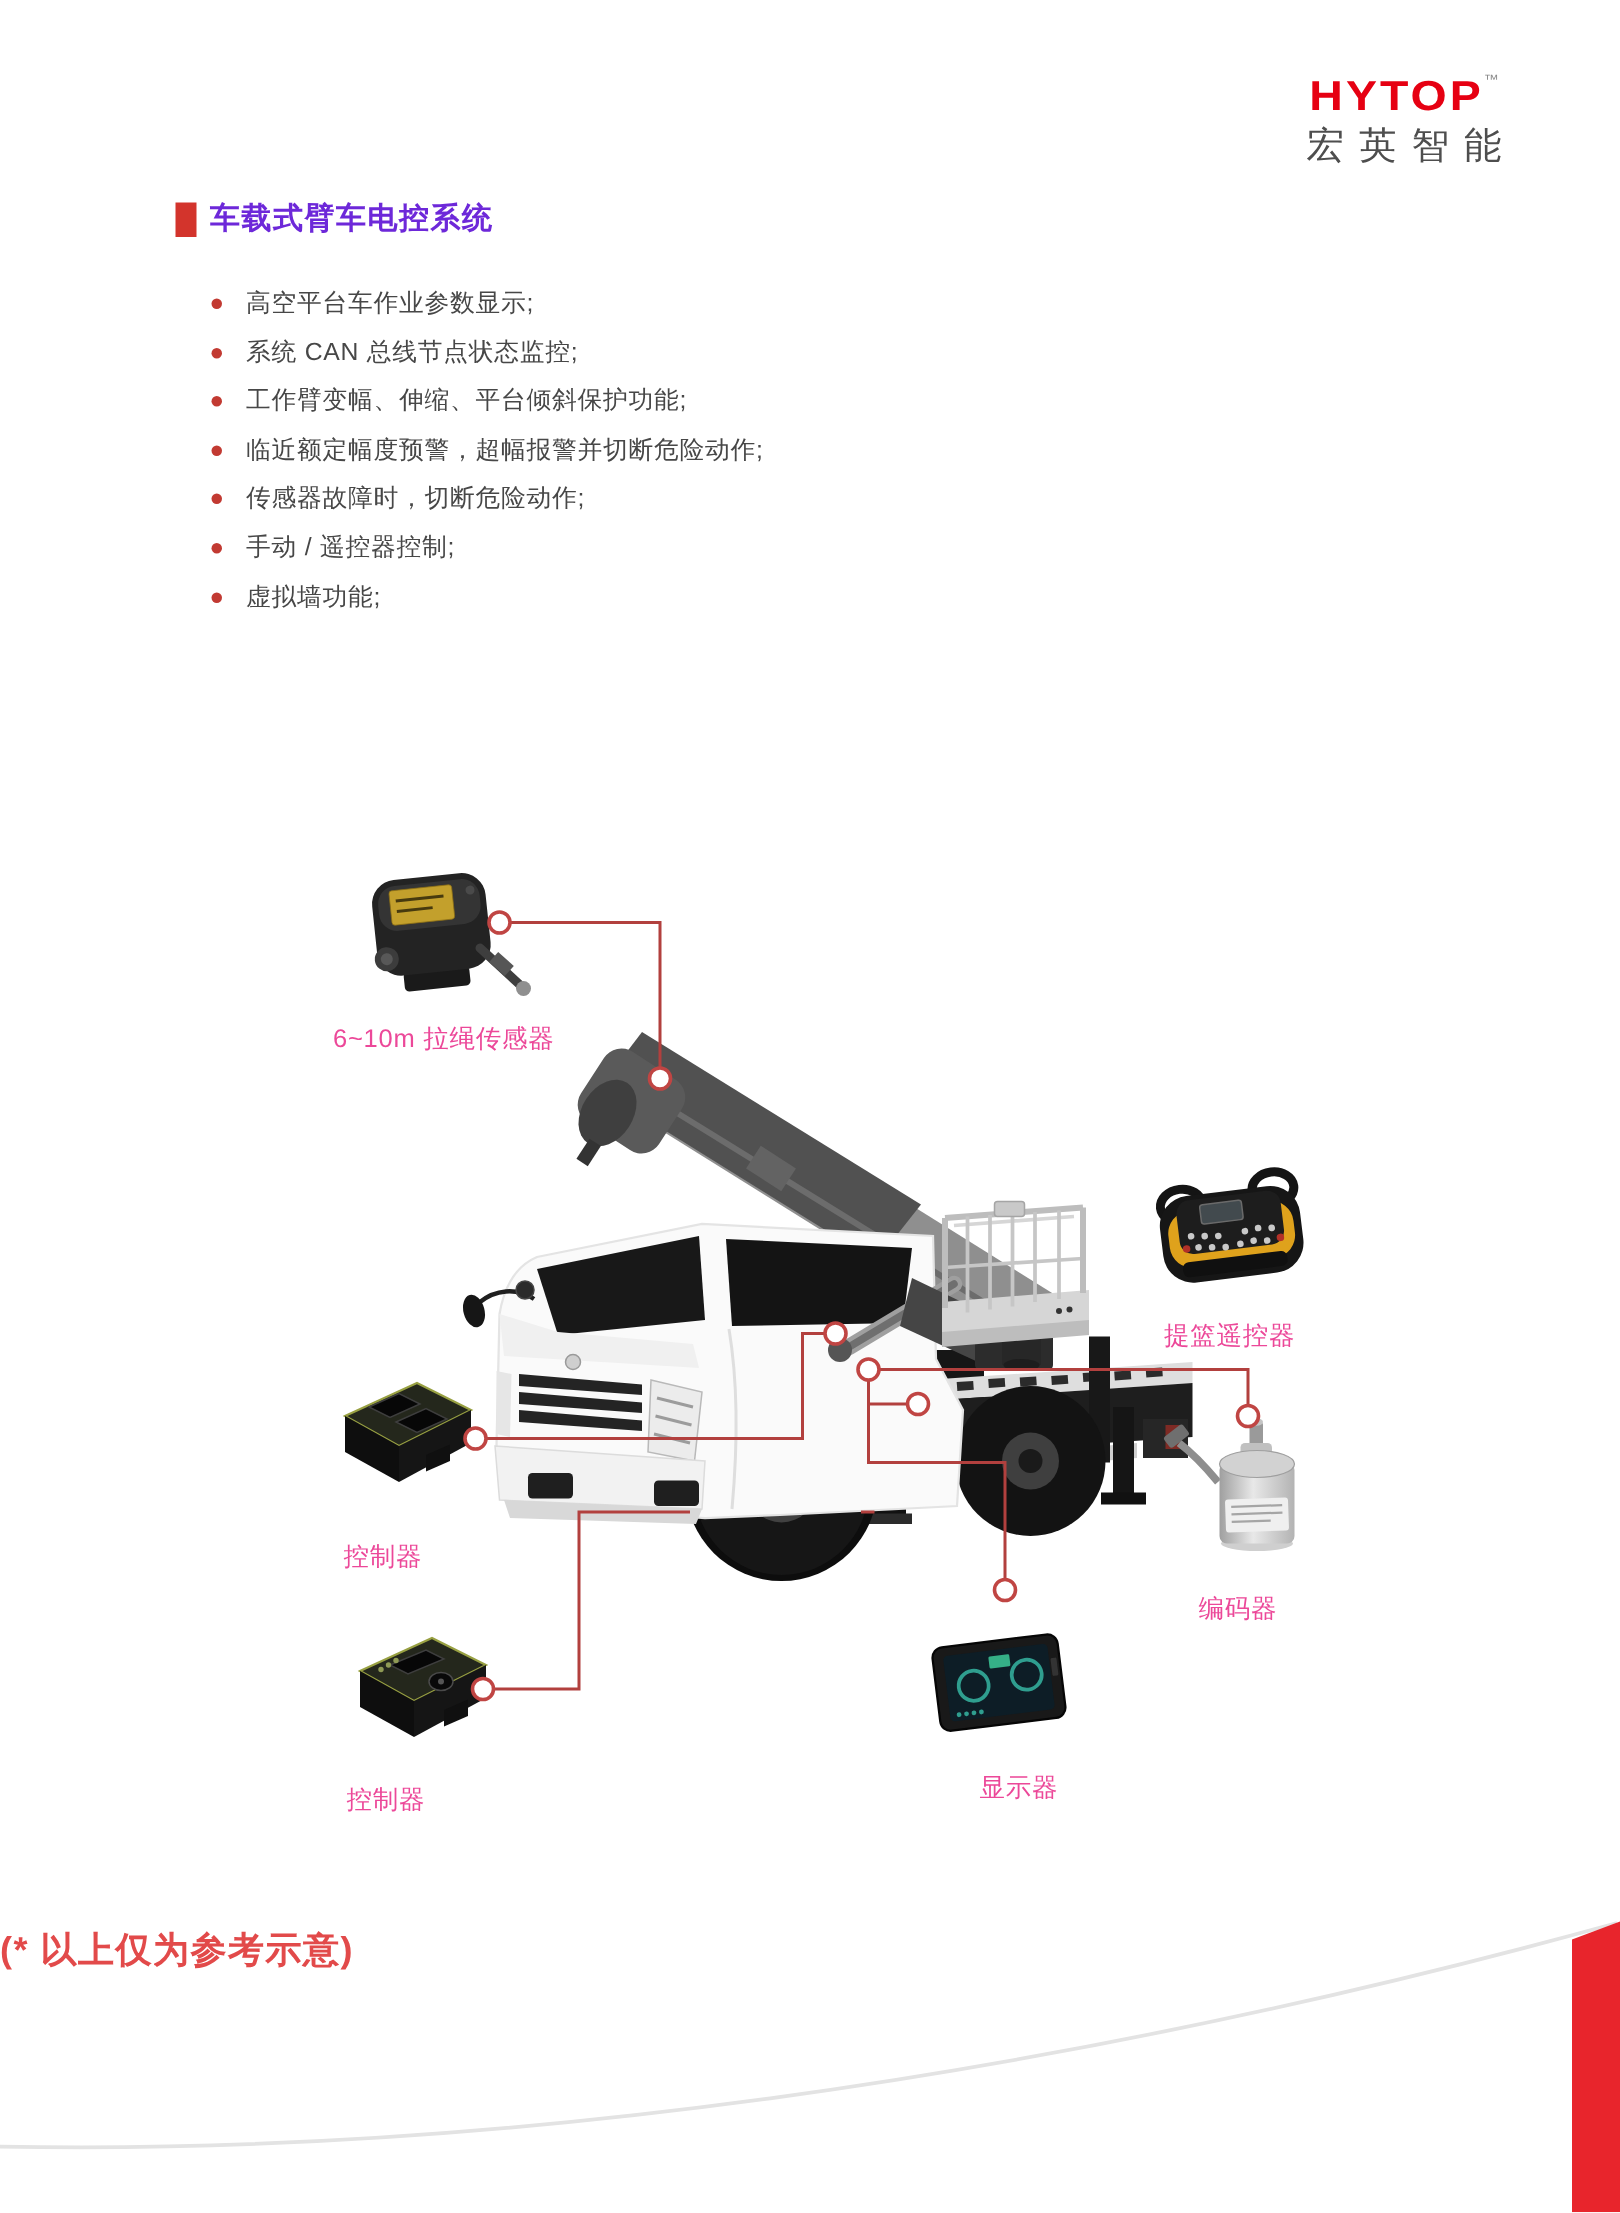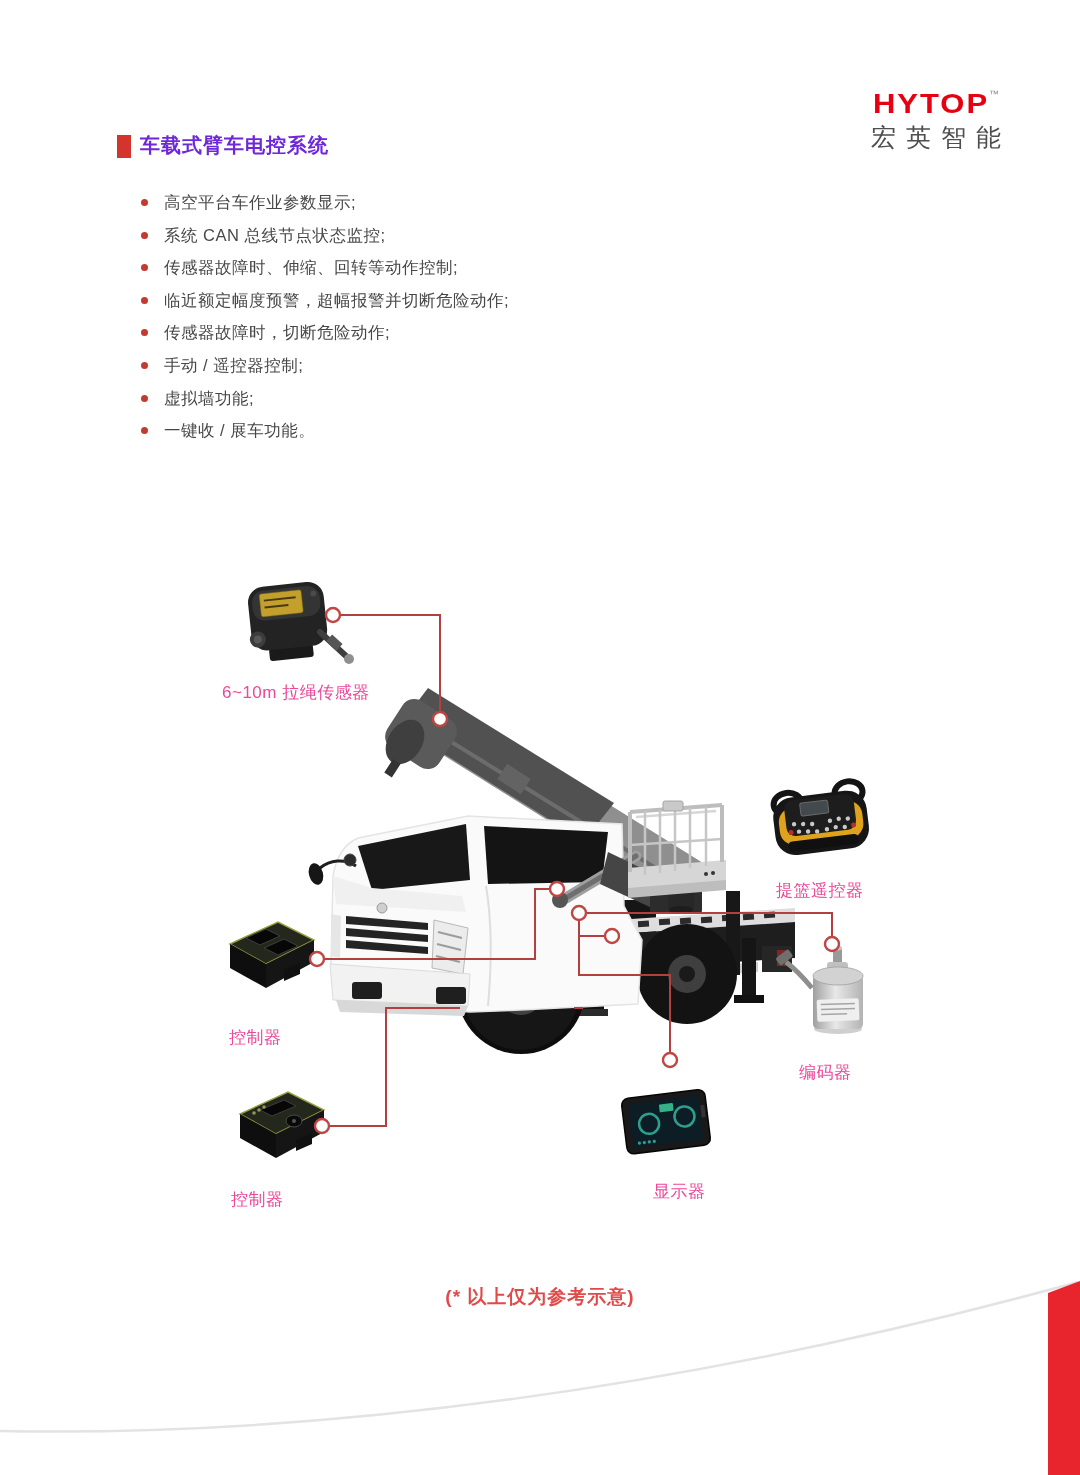--- a/index.html
+++ b/index.html
@@ -1,21 +1,21 @@
 <!DOCTYPE html>
 <html><head>
 <meta charset="utf-8">
 <style>
   html,body{margin:0;padding:0;background:#ffffff;}
   .page{
     position:relative;width:1080px;height:1475px;background:#ffffff;
     font-family:"Liberation Sans",sans-serif;overflow:hidden;
   }
   
-  .logo{position:absolute;left:840px;top:50px;width:192px;text-align:center;line-height:1;margin-top:40px;}
+  .logo{position:absolute;left:840px;top:50px;width:192px;text-align:center;line-height:1;}
   .logo-en{font-size:31px;font-weight:800;color:#e60012;letter-spacing:2px;
            transform:scaleY(0.9);transform-origin:top center;white-space:nowrap;}
   .logo-tm{font-size:10px;color:#8a8a8a;vertical-align:top;font-weight:400;letter-spacing:0;}
   .logo-cn{font-size:25px;font-weight:400;color:#4e4e4e;letter-spacing:10px;margin-right:-10px;margin-top:4px;}
   
   .title-bar{position:absolute;left:117px;top:135px;width:14px;height:23px;background:#d3342c;}
   .title{position:absolute;left:140px;top:132px;font-size:20px;font-weight:700;color:#6d28d9;letter-spacing:1px;}
   
   .features{position:absolute;left:140px;top:186px;margin:0;padding:0;list-style:none;}
   .features li{position:relative;padding-left:24px;line-height:32.6px;font-size:16.5px;color:#474747;letter-spacing:0.5px;}
@@ -23,45 +23,44 @@
   
   .diagram-svg{position:absolute;left:0;top:0;width:1080px;height:1475px;}
   .dlabel{position:absolute;color:#ec4899;font-weight:400;font-size:17px;white-space:nowrap;letter-spacing:0.5px;}
   .lbl-rope{left:222px;top:681px;}
   .lbl-remote{left:776px;top:879px;}
   .lbl-ctrl1{left:229px;top:1026px;}
   .lbl-encoder{left:799px;top:1061px;}
   .lbl-ctrl2{left:231px;top:1188px;}
   .lbl-display{left:653px;top:1180px;}
   
-  .footer-note{position:absolute;left:0;top:1284px;width:100%;text-align:center;
-               color:#e24a4a;font-size:19px;font-weight:700;letter-spacing:1px;}
+  .footer-note{position:absolute;left:0;top:1284px;width:100%;text-align:left;
+               color:#e24a4a;font-size:24px;font-weight:700;letter-spacing:1px;}
 </style>
 </head>
 <body>
 
 <div class="page">
 
   <div class="logo">
     <div class="logo-en"><span>HYTOP</span><sup class="logo-tm">™</sup></div>
     <div class="logo-cn">宏英智能</div>
   </div>
 
   <div class="title-bar"></div>
   <div class="title">车载式臂车电控系统</div>
 
   <ul class="features">
     <li>高空平台车作业参数显示;</li>
     <li>系统 CAN 总线节点状态监控;</li>
-    <li>传感器故障时、伸缩、回转等动作控制;</li>
+    <li>工作臂变幅、伸缩、平台倾斜保护功能;</li>
     <li>临近额定幅度预警，超幅报警并切断危险动作;</li>
     <li>传感器故障时，切断危险动作;</li>
     <li>手动 / 遥控器控制;</li>
     <li>虚拟墙功能;</li>
-    <li>一键收 / 展车功能。</li>
   </ul>
 
   <svg class="diagram-svg" viewBox="0 0 1080 1475">
     <defs>
       <linearGradient id="encGrad" x1="0" y1="0" x2="1" y2="0">
         <stop offset="0" stop-color="#9f9f9f"></stop>
           <stop offset="0.45" stop-color="#e8e8e8"></stop>
           <stop offset="1" stop-color="#b3b3b3"></stop>
       </linearGradient>
     </defs>

